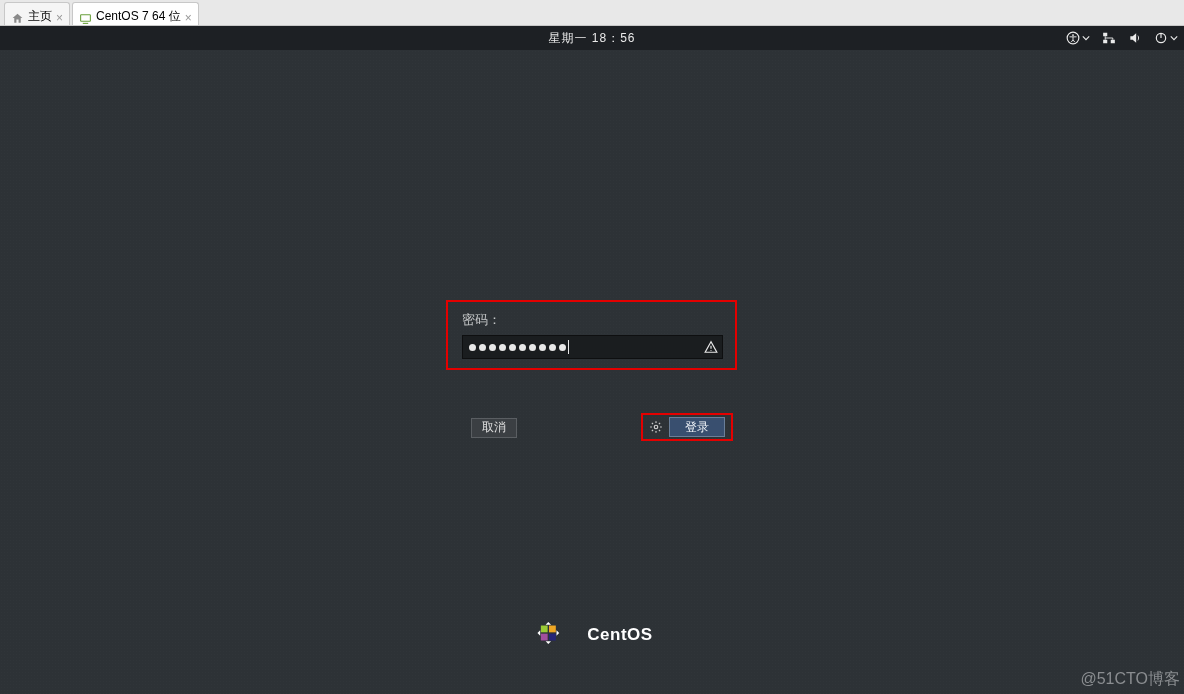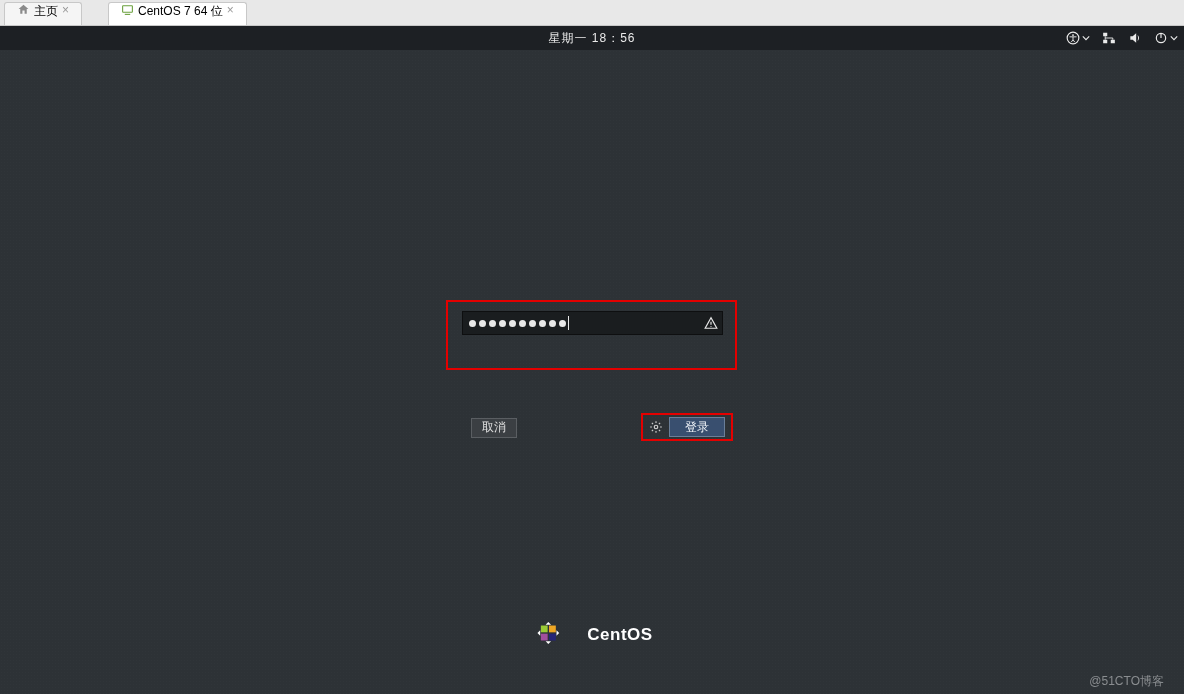--- a/index.html
+++ b/index.html
@@ -10,31 +10,31 @@
   .vm-tabbar {
     height: 26px;
     background: #e8e8e8;
     border-bottom: 1px solid #c8c8c8;
     display: flex;
     align-items: flex-end;
     padding-left: 4px;
     font-size: 12px;
   }
   .vm-tab {
-    display: flex; align-items: flex-start;
+    display: flex; align-items: flex-end;
     height: 23px;
-    padding: 0 12px;
+    padding: 0 6px;
     border: 1px solid #c8c8c8;
     border-bottom: none;
     margin-right: 2px;
     background: #f5f5f5;
     border-radius: 3px 3px 0 0;
     gap: 4px;
   }
-  .vm-tab.active { background: #ffffff; margin-left: 24px; }
+  .vm-tab.active { background: #ffffff; }
   .vm-tab .close { color: #999; font-size: 12px; cursor: pointer; }
   .home-ico svg, .vm-ico svg { display:block; }
 
   
   .desktop {
     position: relative;
     width: 100%;
     height: 668px;
     background: #2d3236;
     background-image: radial-gradient(rgba(255,255,255,0.015) 1px, transparent 1px);
@@ -107,22 +107,22 @@
 
   
   .logo-footer {
     position: absolute; left: 50%; transform: translateX(-50%);
     bottom: 40px;
     display:flex; align-items:center; gap:22px;
   }
   .logo-text { color:#fff; font-size:17px; font-weight:600; letter-spacing:0.5px; }
 
   .watermark {
-    position:absolute; right:20px; bottom:4px;
-    font-size:12px; color:#8a8d90;
+    position:absolute; right:4px; bottom:4px;
+    font-size:16px; color:#8a8d90;
   }
 </style>
 </head>
 <body>
 
 <div class="vm-tabbar">
   <div class="vm-tab">
     <span class="home-ico">
       <svg width="13" height="13" viewBox="0 0 24 24">
           <path fill="#8a8a8a" d="M12 3l9 8h-3v9h-4v-6H10v6H6v-9H3z"></path>
@@ -178,20 +178,21 @@
             <path d="M12 4v8" stroke="#eaeaea" stroke-width="2"></path>
           </svg>
         <svg width="8" height="8" viewBox="0 0 10 10">
             <path d="M1 3l4 4 4-4" fill="none" stroke="#eaeaea" stroke-width="1.4"></path>
           </svg>
       </span>
     </div>
   </div>
 
   <div class="hl-red hl-pw">
+    <div class="pw-label">密码：</div>
     <div class="pw-field">
       <div class="pw-dots" id="pw-dots">
           <span></span>
           <span></span>
           <span></span>
           <span></span>
           <span></span>
           <span></span>
           <span></span>
           <span></span>

